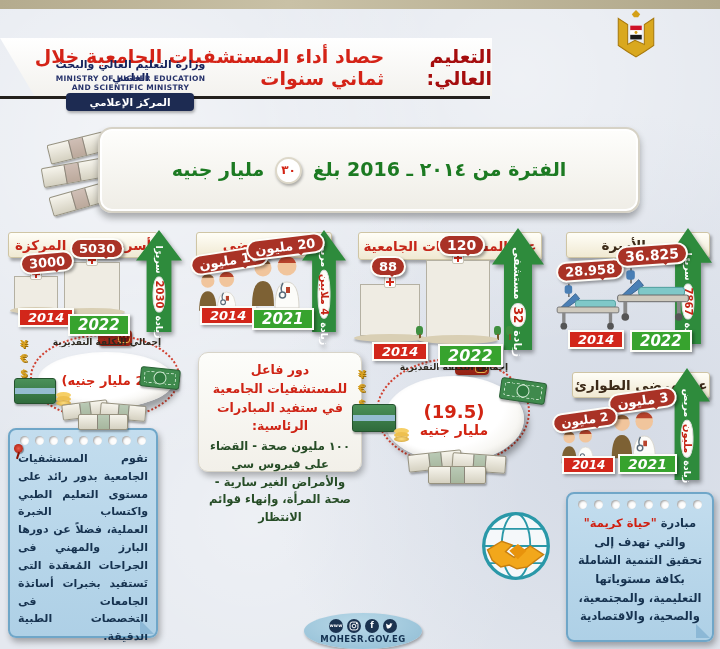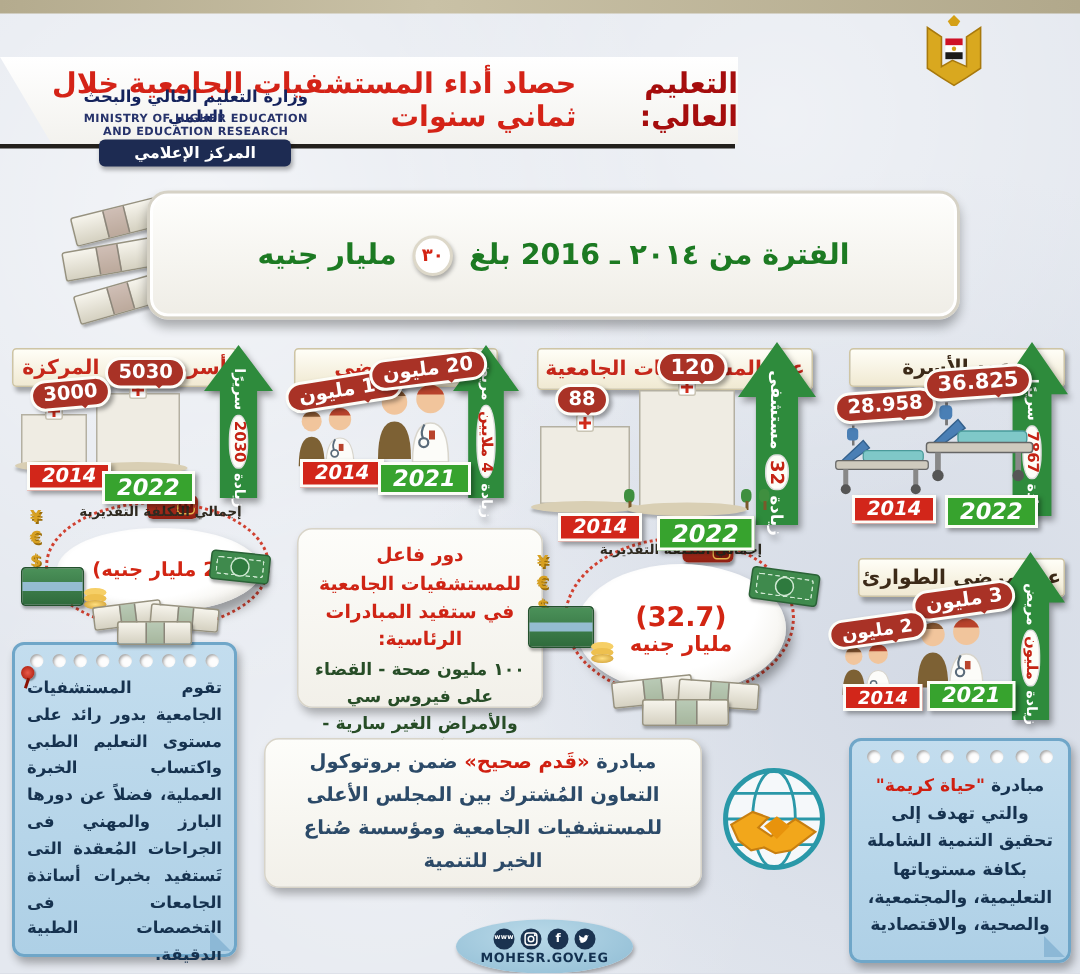--- a/index.html
+++ b/index.html
@@ -146,21 +146,21 @@
       <path d="M5 8 L14 14 L14 33 L21 29 L30 33 L30 14 L39 8 L39 34 L30 40 L22 45 L14 40 L5 34 Z" fill="#d9a81f" stroke="#a8790c"></path>
       <rect x="16.5" y="15" width="11" height="4.4" fill="#ce1126"></rect>
       <rect x="16.5" y="19.4" width="11" height="4.4" fill="#ffffff"></rect>
       <circle cx="22" cy="21.6" r="1.4" fill="#d4a017"></circle>
       <rect x="16.5" y="23.8" width="11" height="4.4" fill="#1a1a1a"></rect>
     </svg>
   </div>
   <div class="logo-ar">وزارة التعليم العالي والبحث العلمي</div>
   <div class="logo-en">
     <div>MINISTRY OF HIGHER EDUCATION</div>
-    <div>AND EDUCATION RESEARCH</div>
+    <div>AND SCIENTIFIC MINISTRY</div>
   </div>
   <div class="media-pill">المركز الإعلامي</div>
 
   <div class="bundle" style="left:48px; top:138px; width:58px; height:20px; transform:rotate(-14deg);"></div>
   <div class="bundle" style="left:42px; top:163px; width:60px; height:20px; transform:rotate(-10deg);"></div>
   <div class="bundle" style="left:50px; top:189px; width:60px; height:20px; transform:rotate(-16deg);"></div>
 
   <div class="banner">
     <div class="bl">
       <span>الفترة من ٢٠١٤ ـ 2016 بلغ</span>
@@ -325,21 +325,21 @@
   </div>
 
   <div class="cursym" style="left:358px; top:368px;">
     <div>¥</div>
     <div>€</div>
     <div>$</div>
   </div>
   <div class="dotted" style="left:376px; top:358px; width:154px; height:108px;"></div>
   <div class="costlab" style="left:394px; top:362px; width:120px;">إجمالي التكلفة التقديرية</div>
   <div class="ellipse" style="left:384px; top:376px; width:140px; height:86px;">
-    <div class="red" style="font-size:18px;">(32.7)</div>
+    <div class="red" style="font-size:18px;">(19.5)</div>
     <div class="red" style="font-size:14px;">مليار جنيه</div>
   </div>
   <div class="flatnote" style="left:500px; top:380px; width:46px; height:22px; transform:rotate(8deg); z-index:3;"></div>
   <div class="wad" style="left:352px; top:404px; width:44px; height:28px; z-index:3;"></div>
   <div class="coin" style="left:394px; top:436px; z-index:3;"></div>
   <div class="bundle gr" style="left:408px; top:452px; width:54px; height:18px; transform:rotate(-6deg); z-index:3;"></div>
   <div class="bundle gr" style="left:452px; top:454px; width:54px; height:18px; transform:rotate(4deg); z-index:3;"></div>
   <div class="bundle gr" style="left:428px; top:466px; width:58px; height:18px; z-index:3;"></div>
 
   <div class="band dark" style="left:572px; top:372px; width:138px; height:26px;">عدد مرضى الطوارئ</div>
@@ -390,25 +390,20 @@
         <i></i>
         <i></i>
         <i></i>
         <i></i>
       </div>
     <div class="pin"></div>
     <div class="ntext">تقوم المستشفيات الجامعية بدور رائد على مستوى التعليم الطبي واكتساب الخبرة العملية، فضلاً عن دورها البارز والمهني فى الجراحات المُعقدة التى تَستفيد بخبرات أساتذة الجامعات فى التخصصات الطبية الدقيقة.</div>
     <div class="fold"></div>
   </div>
 
-  <div class="wbox initbox" style="left:176px; top:492px; width:292px; height:100px;">
-    <div>
-      <span>مبادرة </span><span class="redhl">«قَدم صحيح»</span><span> ضمن بروتوكول التعاون المُشترك بين المجلس الأعلى للمستشفيات الجامعية ومؤسسة صُناع الخير للتنمية</span>
-    </div>
-  </div>
 
   <div class="abs" style="left:478px; top:508px; width:76px; height:76px;">
     <svg viewBox="0 0 80 80" width="76" height="76">
       <defs>
           <clipPath id="gc">
             <circle cx="40" cy="40" r="34"></circle>
           </clipPath>
         </defs>
       <circle cx="40" cy="40" r="34" fill="#f5f8fa" stroke="#2a98a8" stroke-width="3.5"></circle>
       <g clip-path="url(#gc)" stroke="#2a98a8" stroke-width="2" fill="none">

